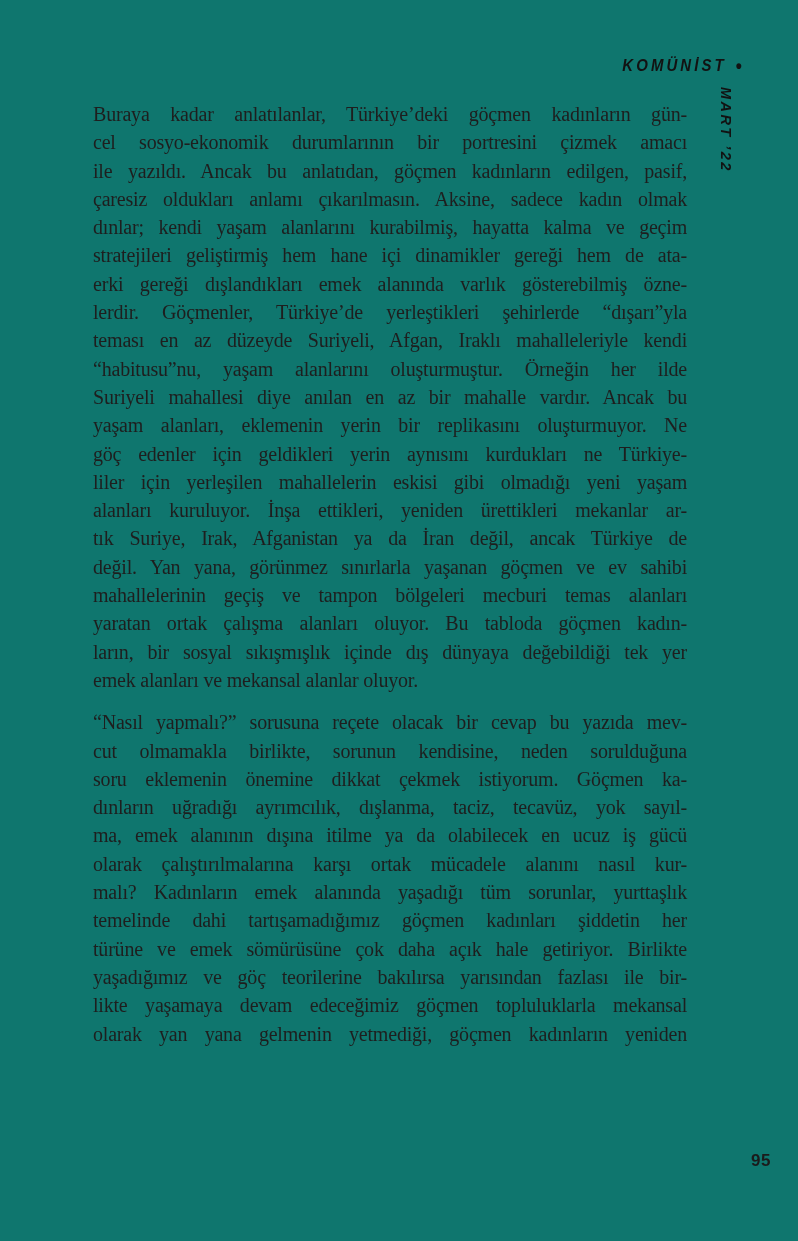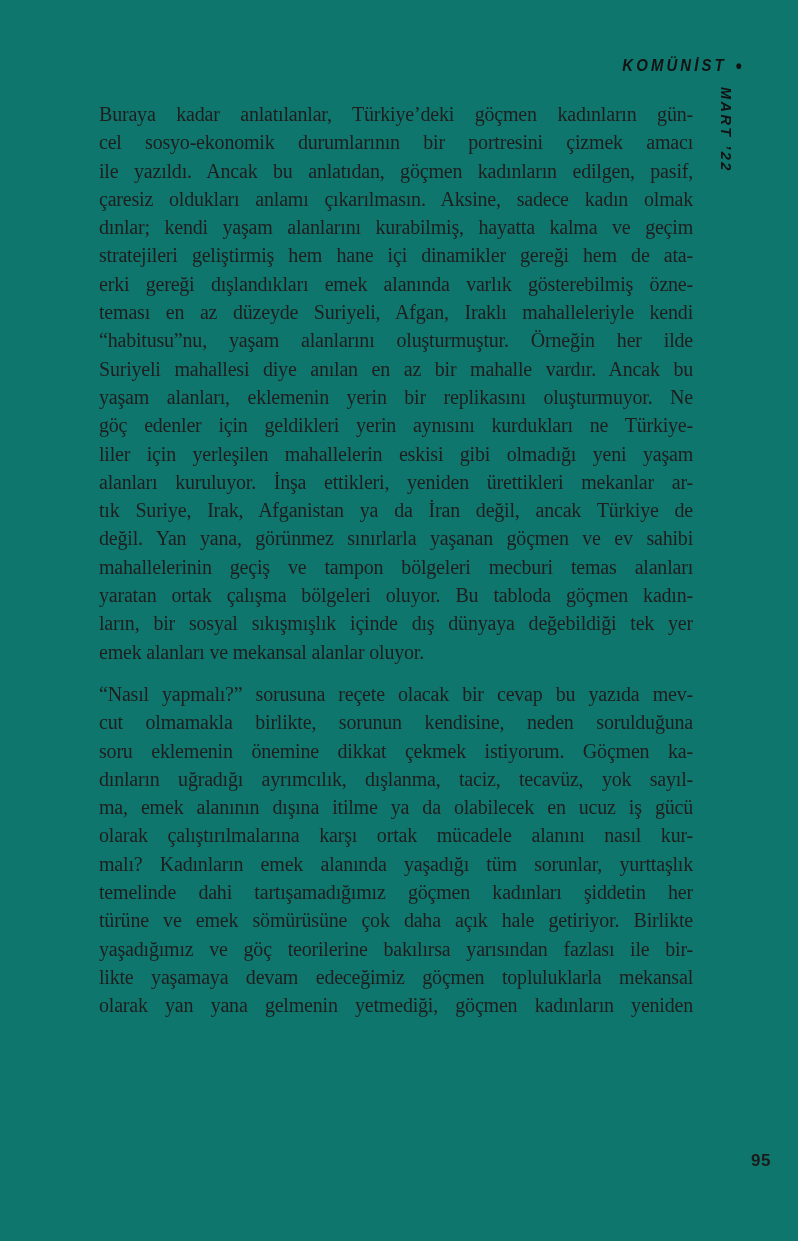--- a/index.html
+++ b/index.html
@@ -46,21 +46,21 @@
     font-family: "Liberation Sans", sans-serif;
     font-weight: 700;
     font-style: italic;
     font-size: 14.5px;
     letter-spacing: 2.5px;
     color: #121212;
     white-space: nowrap;
   }
   .body-text {
     position: absolute;
-    left: 99px;
+    left: 93px;
     top: 100px;
     width: 594px;
     font-size: 20px;
     line-height: 28.3px;
     letter-spacing: -0.2px;
   }
   .para { margin: 0; }
   .para + .para { margin-top: 14px; }
   .line {
     text-align: justify;
@@ -94,31 +94,32 @@
 
   <div class="body-text">
     <div class="para">
       <div class="line">Buraya kadar anlatılanlar, Türkiye’deki göçmen kadınların gün-</div>
       <div class="line">cel sosyo-ekonomik durumlarının bir portresini çizmek amacı</div>
       <div class="line">ile yazıldı. Ancak bu anlatıdan, göçmen kadınların edilgen, pasif,</div>
       <div class="line">çaresiz oldukları anlamı çıkarılmasın. Aksine, sadece kadın olmak</div>
       <div class="line">dınlar; kendi yaşam alanlarını kurabilmiş, hayatta kalma ve geçim</div>
       <div class="line">stratejileri geliştirmiş hem hane içi dinamikler gereği hem de ata-</div>
       <div class="line">erki gereği dışlandıkları emek alanında varlık gösterebilmiş özne-</div>
+      <div class="line">lerdir. Göçmenler, Türkiye’de yerleştikleri şehirlerde “dışarı”yla</div>
       <div class="line">teması en az düzeyde Suriyeli, Afgan, Iraklı mahalleleriyle kendi</div>
       <div class="line">“habitusu”nu, yaşam alanlarını oluşturmuştur. Örneğin her ilde</div>
       <div class="line">Suriyeli mahallesi diye anılan en az bir mahalle vardır. Ancak bu</div>
       <div class="line">yaşam alanları, eklemenin yerin bir replikasını oluşturmuyor. Ne</div>
       <div class="line">göç edenler için geldikleri yerin aynısını kurdukları ne Türkiye-</div>
       <div class="line">liler için yerleşilen mahallelerin eskisi gibi olmadığı yeni yaşam</div>
       <div class="line">alanları kuruluyor. İnşa ettikleri, yeniden ürettikleri mekanlar ar-</div>
       <div class="line">tık Suriye, Irak, Afganistan ya da İran değil, ancak Türkiye de</div>
       <div class="line">değil. Yan yana, görünmez sınırlarla yaşanan göçmen ve ev sahibi</div>
       <div class="line">mahallelerinin geçiş ve tampon bölgeleri mecburi temas alanları</div>
-      <div class="line">yaratan ortak çalışma bölgeleri oluyor. Bu tabloda göçmen kadın-</div>
+      <div class="line">yaratan ortak çalışma alanları oluyor. Bu tabloda göçmen kadın-</div>
       <div class="line">ların, bir sosyal sıkışmışlık içinde dış dünyaya değebildiği tek yer</div>
       <div class="line flush-left">emek alanları ve mekansal alanlar oluyor.</div>
     </div>
     <div class="para">
       <div class="line">“Nasıl yapmalı?” sorusuna reçete olacak bir cevap bu yazıda mev-</div>
       <div class="line">cut olmamakla birlikte, sorunun kendisine, neden sorulduğuna</div>
       <div class="line">soru eklemenin önemine dikkat çekmek istiyorum. Göçmen ka-</div>
       <div class="line">dınların uğradığı ayrımcılık, dışlanma, taciz, tecavüz, yok sayıl-</div>
       <div class="line">ma, emek alanının dışına itilme ya da olabilecek en ucuz iş gücü</div>
       <div class="line">olarak çalıştırılmalarına karşı ortak mücadele alanını nasıl kur-</div>

